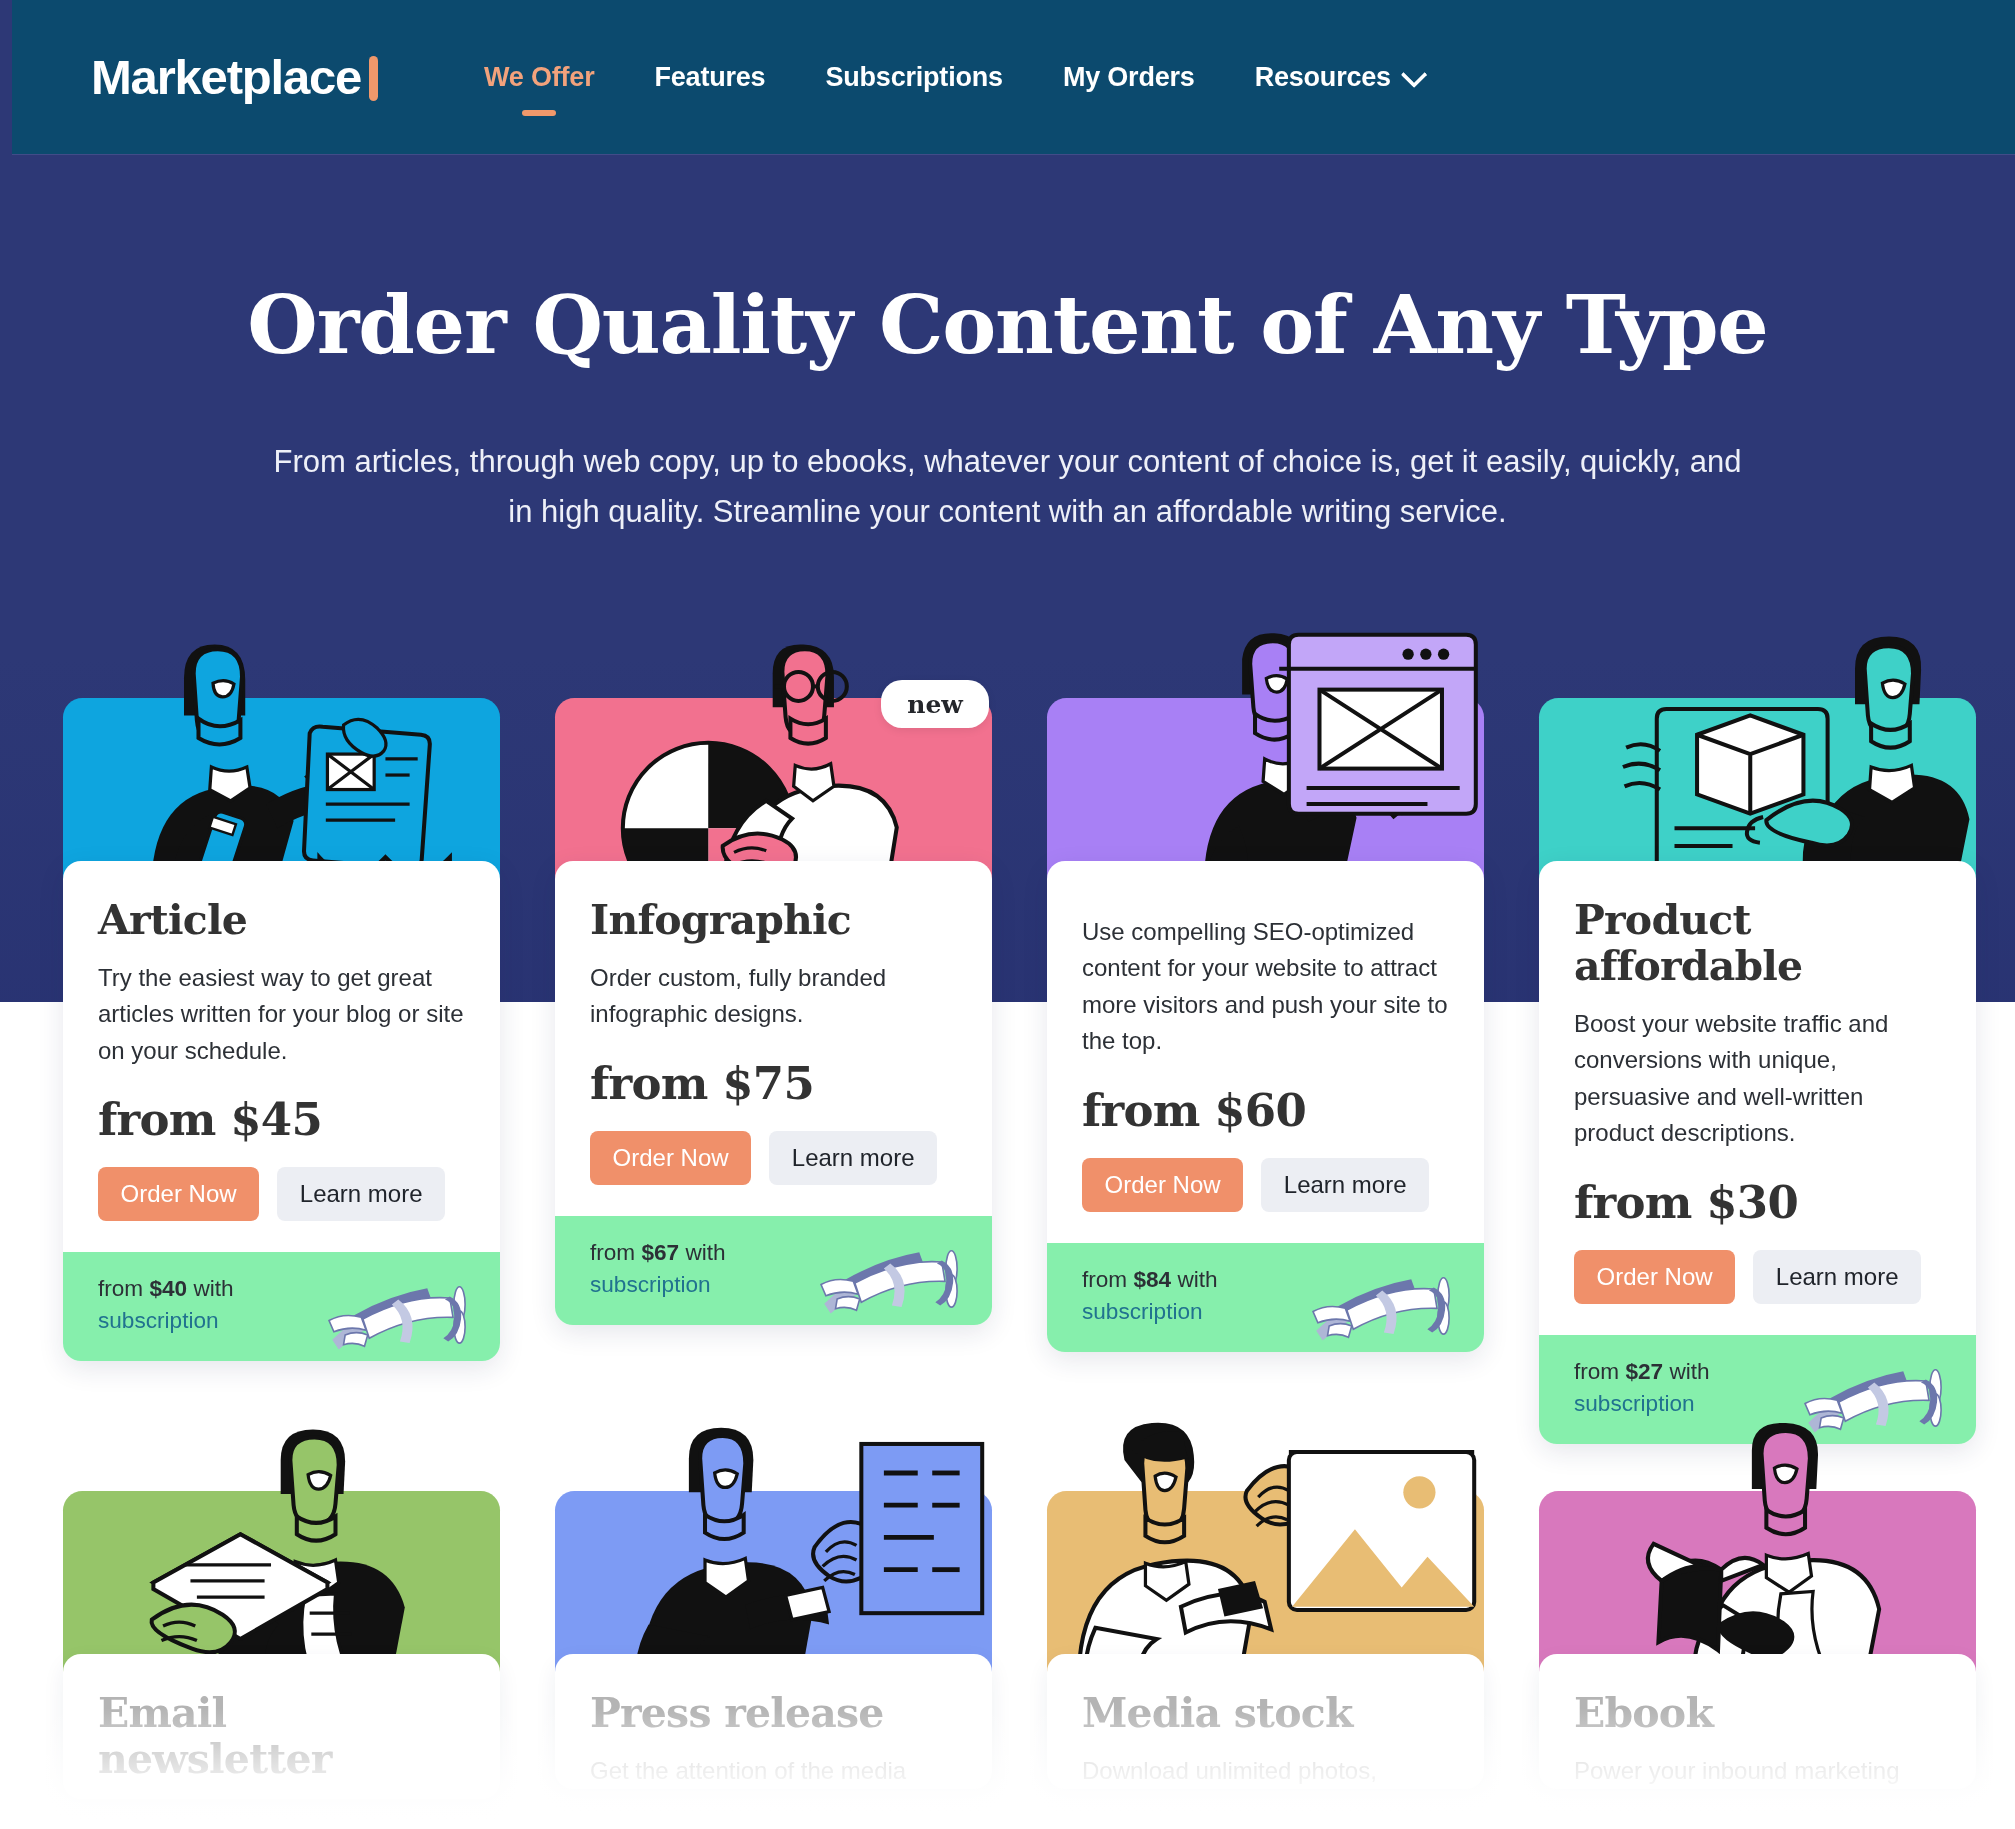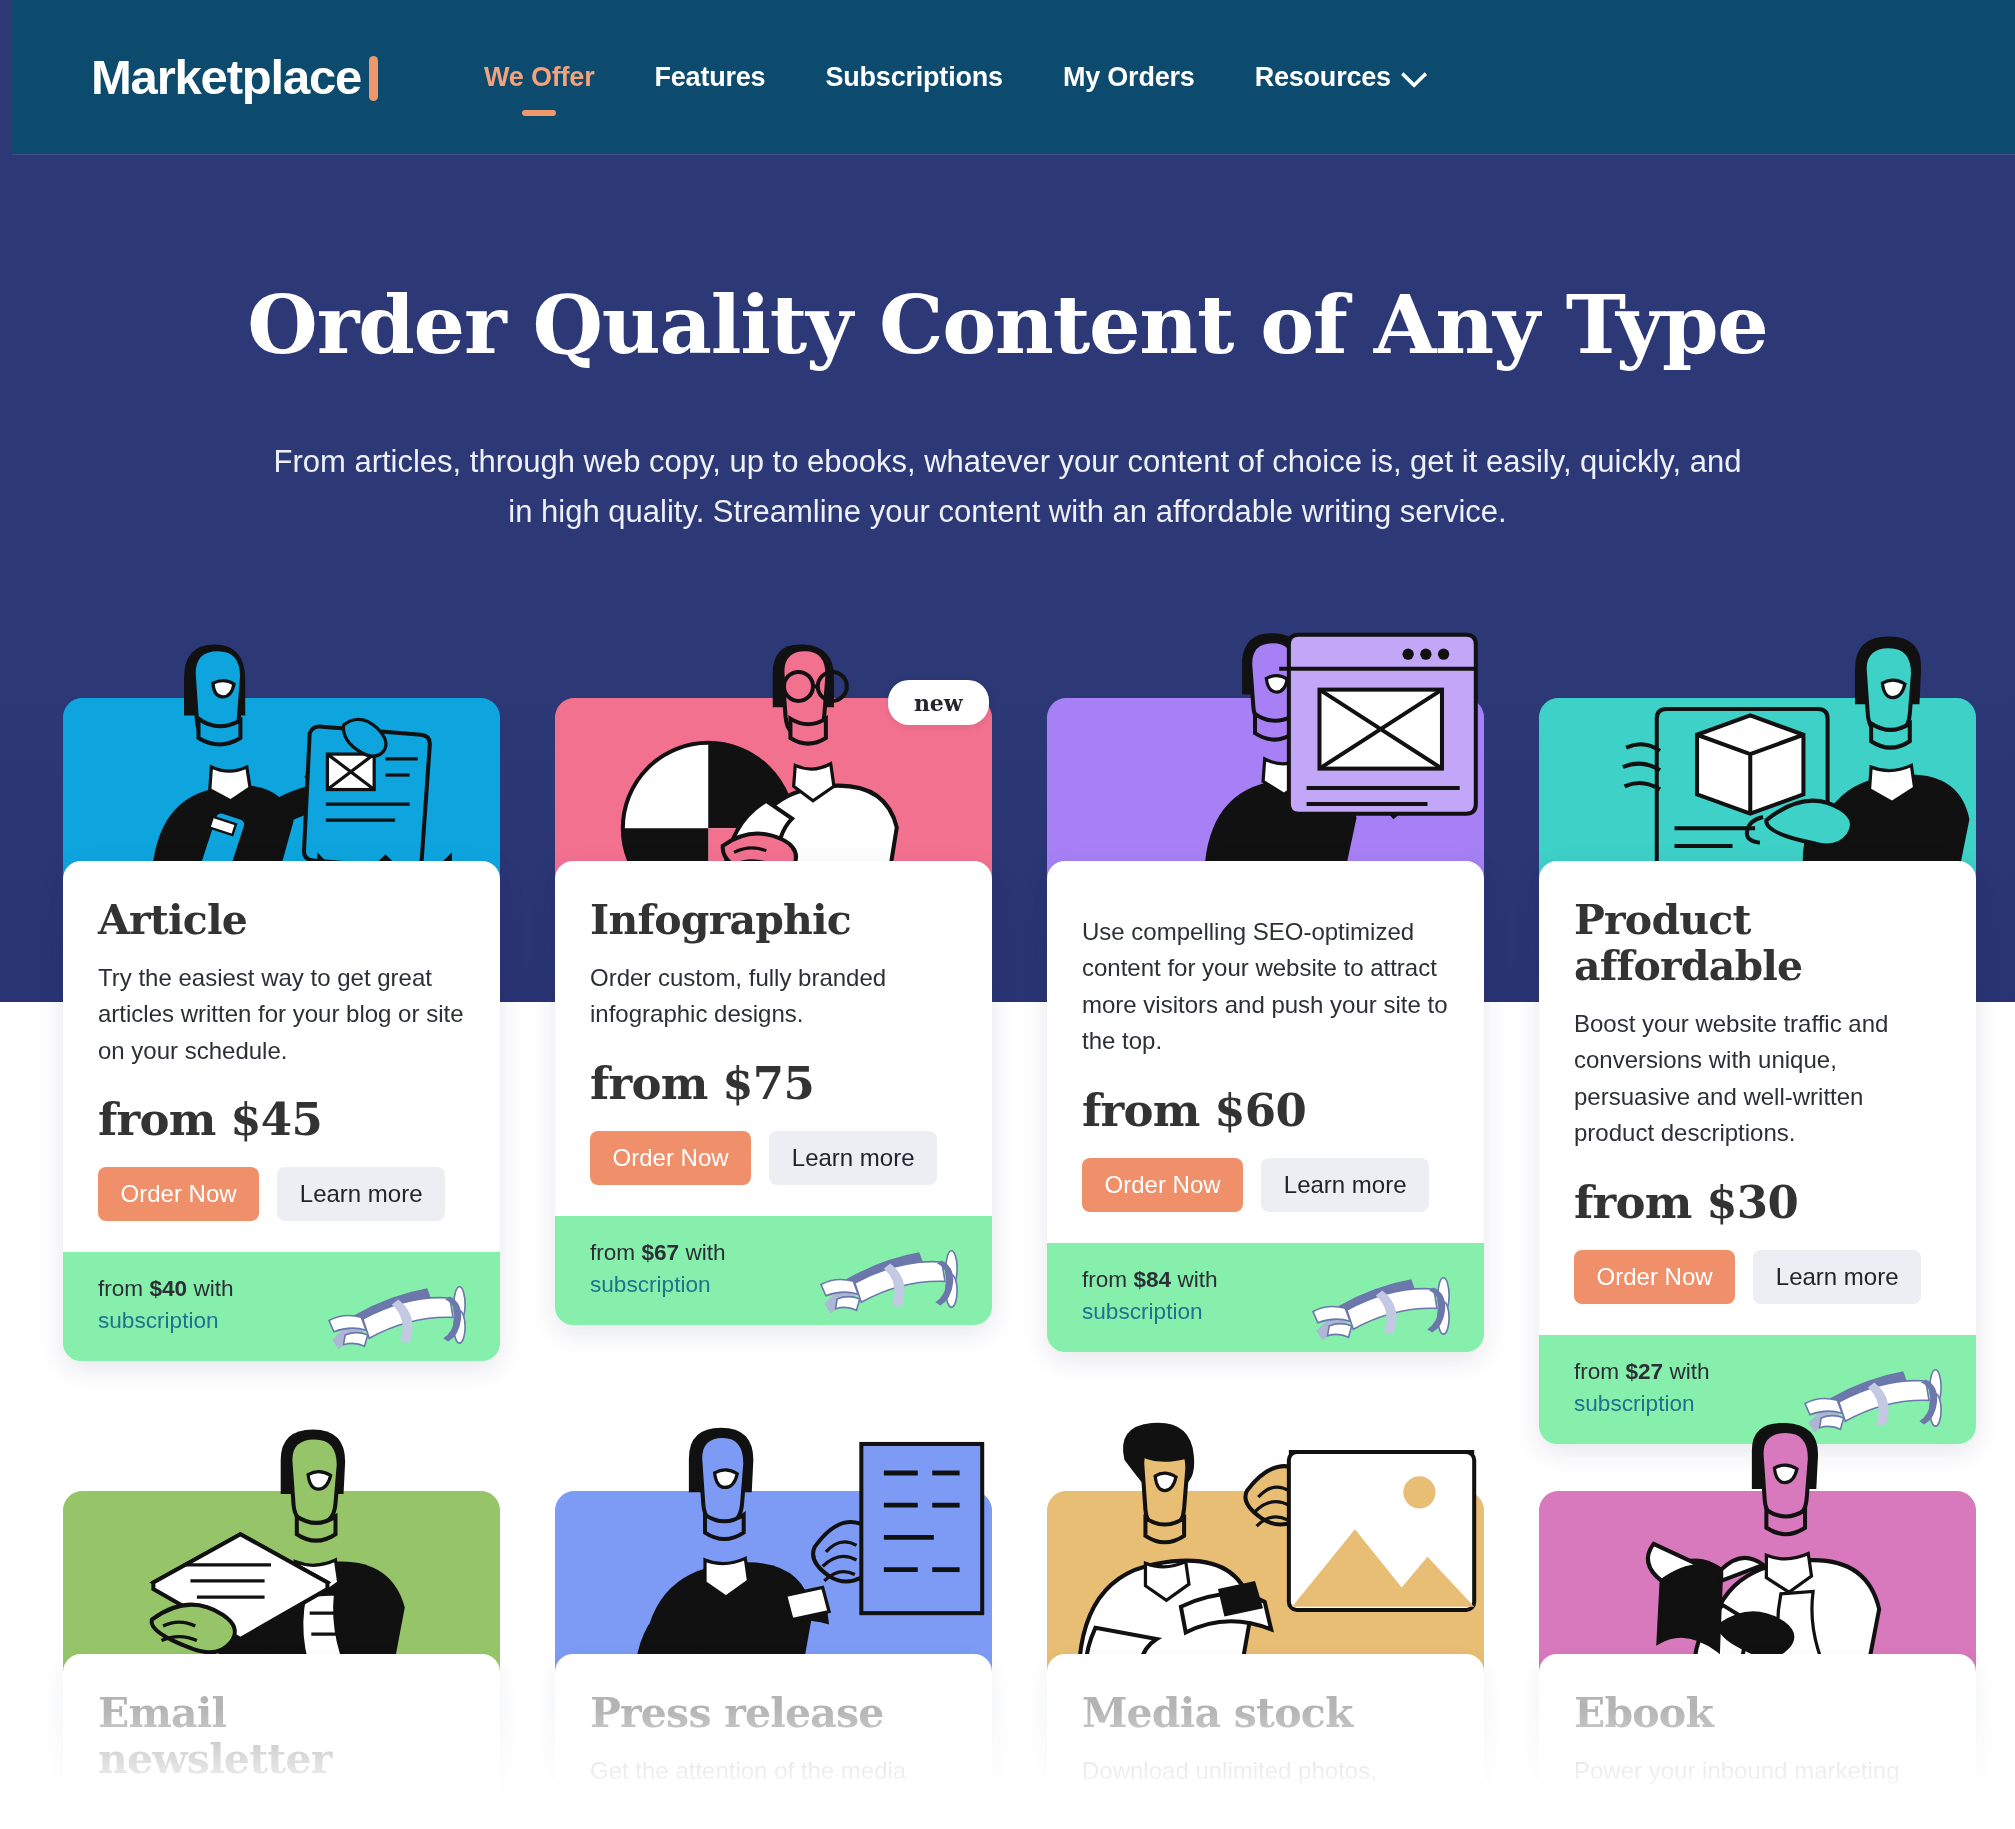--- a/index.html
+++ b/index.html
@@ -266,21 +266,21 @@
 
   
   .new-badge {
     position: absolute;
     right: 3.2px;
     top: -18px;
     background: #ffffff;
     border-radius: 21px;
     padding: 9.7px 26px;
     font-family: "DejaVu Serif", "Liberation Serif", serif;
-    font-size: 22px;
+    font-size: 25px;
     font-weight: 700;
     color: #24262b;
     z-index: 9;
     box-shadow: 0 2.4px 8px rgba(0,0,0,0.08);
   }
 
   
   .card.faded .card-title { color: #b4b4b4; }
   .card.faded .card-desc  { color: #cccccc; }
   .card.faded .card-body  { box-shadow: 0 8px 22.6px rgba(30,40,85,0.07); }

